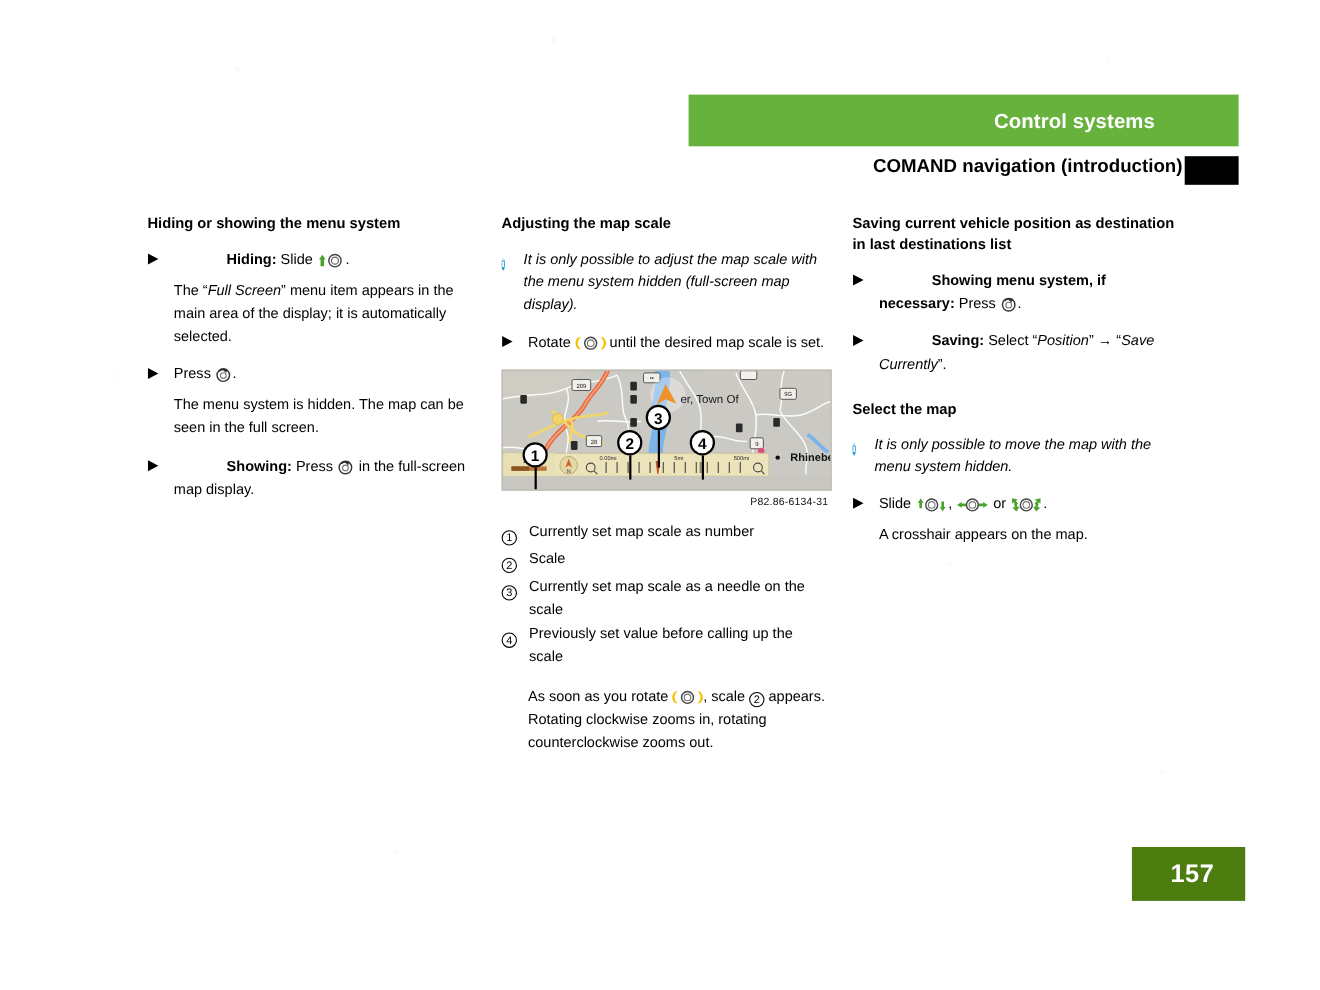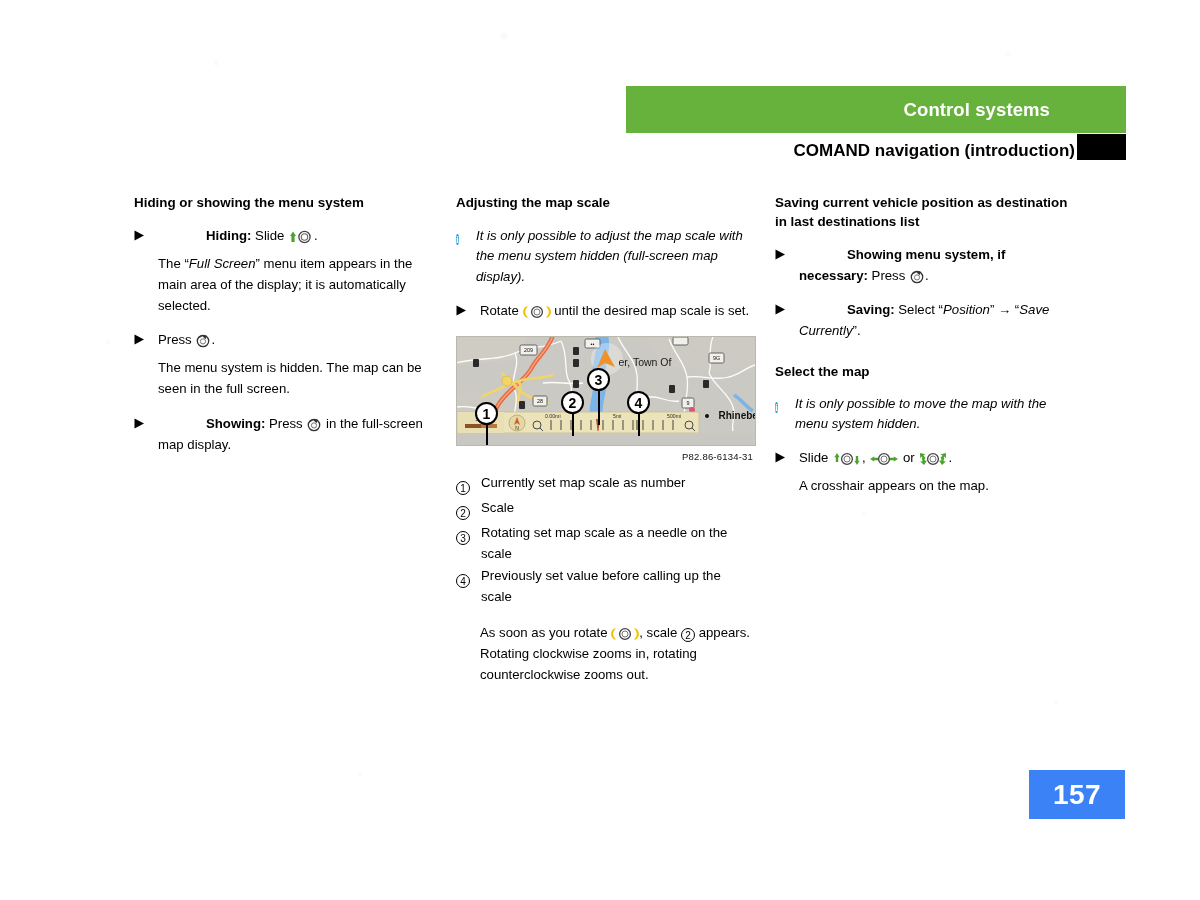--- a/index.html
+++ b/index.html
@@ -53,23 +53,24 @@
   }
   .header-band .chapter {
     color: #ffffff;
     font-size: 18.5px;
     font-weight: bold;
     letter-spacing: .1px;
   }
   .header-sub {
     height: 28px;
     display: flex;
-    align-items: flex-end;
+    align-items: flex-start;
     justify-content: flex-end;
     position: relative;
+    margin-top: 8px;
   }
   .header-sub .section {
     font-size: 17px;
     font-weight: bold;
     color: #000000;
     padding-right: 51px;
   }
   .header-sub .blackmark {
     position: absolute;
     right: 0;
@@ -229,28 +230,29 @@
     z-index: 5;
   }
 
   
   .pagenum {
     position: absolute;
     left: 1029px;
     top: 770px;
     width: 96px;
     height: 49px;
-    background: #3b82f6;
+    background: #4d7c0f;
     color: #ffffff;
-    font-size: 28px;
+    font-size: 23px;
     font-weight: bold;
     display: flex;
     align-items: center;
     justify-content: center;
     letter-spacing: .5px;
+    padding-left: 7px;
   }
 </style>
 </head>
 <body>
 
 <div class="page-speckle"></div>
 
 <div class="header-wrap">
   <div class="header-band">
     <span class="chapter">Control systems</span>
@@ -472,21 +474,21 @@
       <div class="numrow">
         <span class="nidx"><span class="circnum">1</span></span>
         <span class="ntext">Currently set map scale as number</span>
       </div>
       <div class="numrow">
         <span class="nidx"><span class="circnum">2</span></span>
         <span class="ntext">Scale</span>
       </div>
       <div class="numrow">
         <span class="nidx"><span class="circnum">3</span></span>
-        <span class="ntext">Rotating set map scale as a needle on the scale</span>
+        <span class="ntext">Currently set map scale as a needle on the scale</span>
       </div>
       <div class="numrow">
         <span class="nidx"><span class="circnum">4</span></span>
         <span class="ntext">Previously set value before calling up the scale</span>
       </div>
     </div>
 
     <div class="indent" style="margin-top:16px"><span>As soon as you rotate </span><span class="ico"><svg width="28" height="14" viewBox="0 0 28 14">
             <path d="M5.2 1.6 A6.4 6.4 0 0 0 5.2 12.4 L3 12.4 A6.4 6.4 0 0 1 3 1.6 Z" fill="#f5c200"></path>
             <path d="M22.8 1.6 A6.4 6.4 0 0 1 22.8 12.4 L25 12.4 A6.4 6.4 0 0 0 25 1.6 Z" fill="#f5c200"></path>

